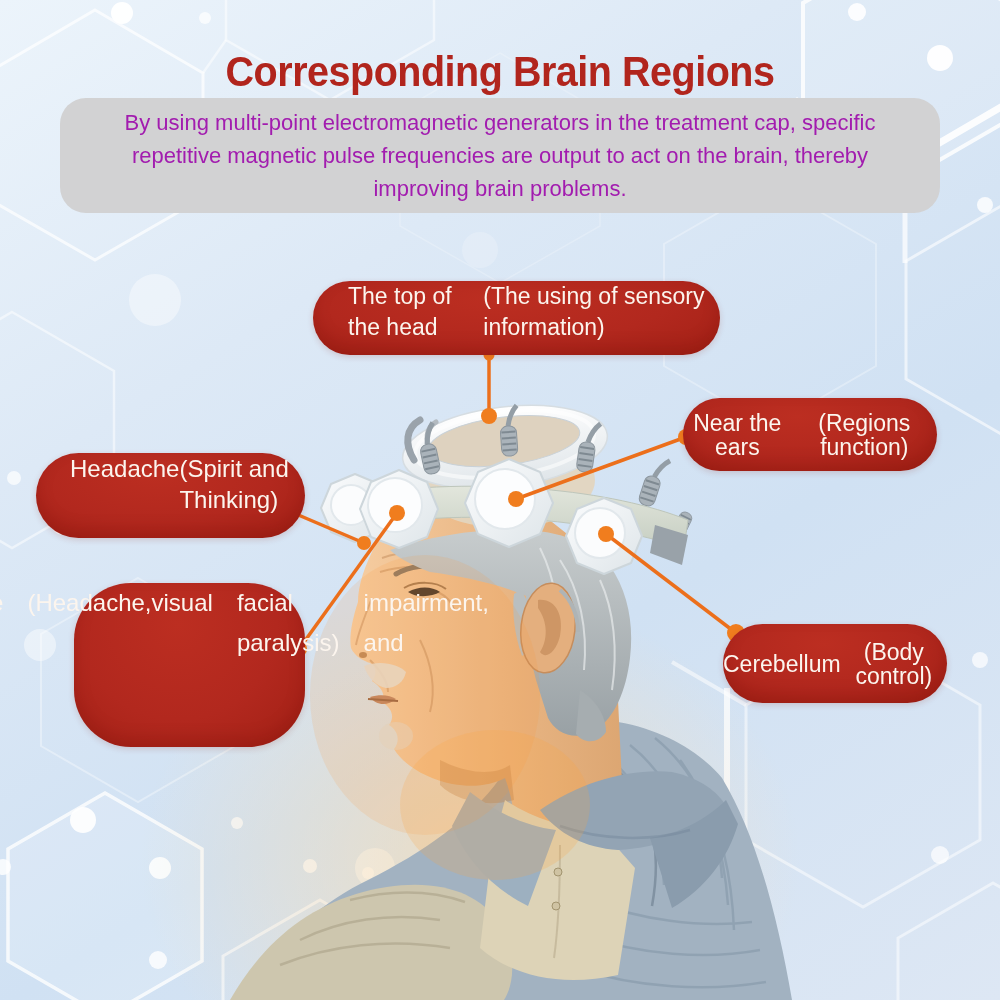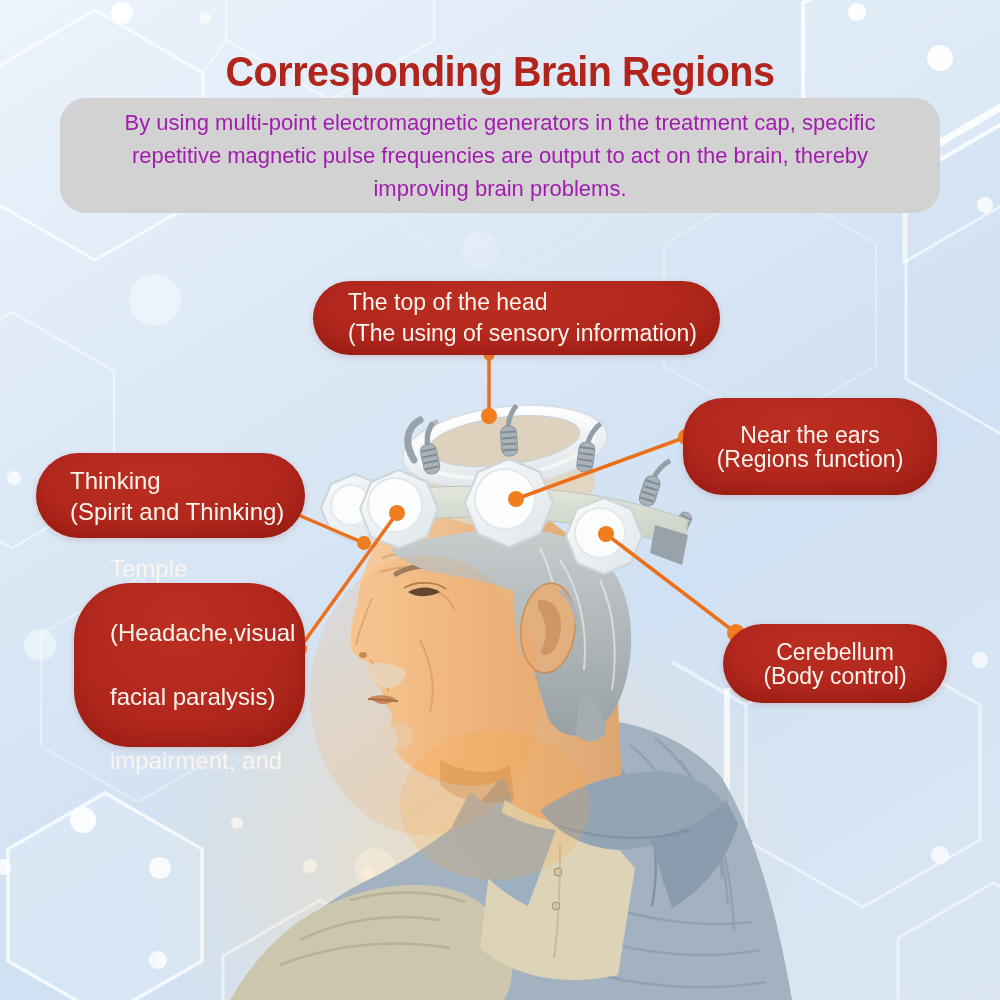--- a/index.html
+++ b/index.html
@@ -22,26 +22,26 @@
     background:#d2d2d3;border-radius:26px;box-sizing:border-box;
     display:flex;align-items:center;justify-content:center;
     padding:0 26px;
   }
   .descbox .desc-text{
     font-size:22px;line-height:33px;color:#a21caf;text-align:center;
   }
   .bubble{
     position:absolute;box-sizing:border-box;color:#fcf5ee;
     background:radial-gradient(ellipse at 45% 25%,#bc2e21 0%,#b2281e 55%,#a22015 100%);
-    display:flex;flex-direction:column;justify-content:center;
+    display:flex;flex-direction:row;justify-content:center;
     box-shadow:inset 0 -8px 16px rgba(110,10,5,.22), 0 2px 6px rgba(140,40,25,.18);
   }
   .b-top{left:313px;top:281px;width:407px;height:74px;border-radius:37px;
          padding-left:35px;font-size:23px;line-height:31px;}
-  .b-ears{left:683px;top:398px;width:254px;height:97px;border-radius:40px;
+  .b-ears{left:683px;top:398px;width:254px;height:73px;border-radius:40px;
          align-items:center;text-align:center;font-size:23px;line-height:24px;}
   .b-forehead{left:36px;top:453px;width:269px;height:85px;border-radius:43px;
          padding-left:34px;font-size:24px;line-height:31px;}
   .b-temple{left:74px;top:583px;width:231px;height:164px;border-radius:57px;
          padding-left:36px;font-size:24px;line-height:40px;gap:24px;}
   .b-cereb{left:723px;top:624px;width:224px;height:79px;border-radius:40px;
          align-items:center;text-align:center;font-size:23px;line-height:24px;}
   .bubble span{display:block;}
 </style>
 </head>
@@ -319,21 +319,21 @@
     <span>The top of the head</span>
     <span>(The using of sensory information)</span>
   </div>
 
   <div class="bubble b-ears">
     <span>Near the ears</span>
     <span>(Regions function)</span>
   </div>
 
   <div class="bubble b-forehead">
-    <span>Thinking</span>
+    <span>Headache</span>
     <span>(Spirit and Thinking)</span>
   </div>
 
   <div class="bubble b-temple">
     <span>Temple</span>
     <span>(Headache,visual</span>
     <span>facial paralysis)</span>
     <span>impairment, and</span>
   </div>
 

